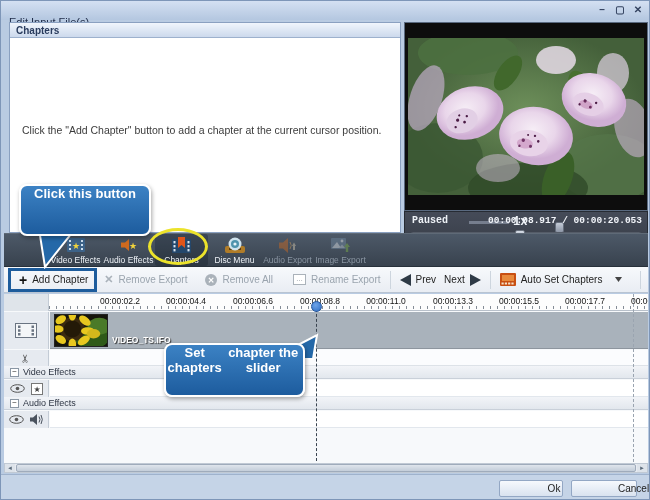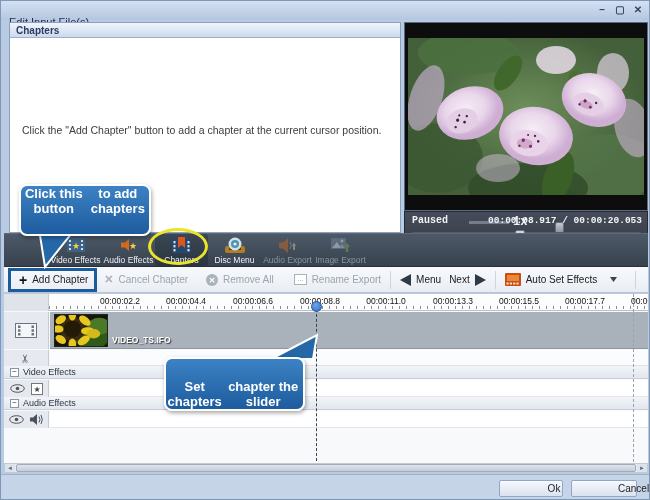--- a/index.html
+++ b/index.html
@@ -121,21 +121,21 @@
           line-height: 15px; cursor: pointer; padding-left: 46px; }
   .btn-ok { left: 498px; width: 64px; }
   .btn-cancel { left: 570px; width: 66px; }
 
   
   .callout { position: absolute; background: linear-gradient(#3c82c4, #1d5c9e); border: 2px solid #fff;
              border-radius: 8px; box-shadow: 1px 2px 4px rgba(0,0,0,.35); color: #fff; font-weight: bold;
              font-size: 13px; text-align: center; display: flex; 
              justify-content: center; z-index: 32; }
   .co1 { left: 18px; top: 183px; width: 132px; height: 52px; }
-  .co2 { left: 163px; top: 356px; width: 141px; height: 54px; align-items: flex-end; }
+  .co2 { left: 163px; top: 342px; width: 141px; height: 54px; }
   .co-tail { position: absolute; z-index: 31; }
   .hl-ellipse { position: absolute; left: 147px; top: 227px; width: 60px; height: 37px;
                 border: 3px solid #ece32b; border-radius: 50%; z-index: 30; }
   .hl-rect { position: absolute; left: 7px; top: 267px; width: 89px; height: 24px;
              border: 3px solid #1d5c9c; z-index: 30; }
 </style>
 </head>
 <body>
 
 <div id="app">
@@ -372,60 +372,60 @@
     </div>
   </div>
 
   <div class="chtoolbar">
     <span class="tbtn" style="margin-left:11px">
       <span style="font-size:14px;font-weight:bold;color:#111">+</span>
       <span>Add Chapter</span>
     </span>
     <span class="tbtn disabled" style="margin-left:8px">
       <span style="font-size:11px;color:#aab2ba;font-weight:bold">✕</span>
-      <span>Cancel Chapter</span>
+      <span>Remove Export</span>
     </span>
     <span class="tbtn disabled" style="margin-left:10px">
       <svg width="12" height="12">
           <circle cx="6" cy="6" r="6" fill="#aab2ba"></circle>
           <text x="6" y="9" font-size="8" fill="#fff" text-anchor="middle" font-weight="bold">✕</text>
         </svg>
       <span>Remove All</span>
     </span>
     <span class="tbtn disabled" style="margin-left:12px">
       <svg width="13" height="11">
           <rect x="0.5" y="0.5" width="12" height="10" fill="#fff" stroke="#aab2ba"></rect>
           <text x="6.5" y="7" font-size="7" fill="#848c96" text-anchor="middle">…</text>
         </svg>
       <span>Rename Export</span>
     </span>
     <span class="tsep"></span>
     <span class="tbtn">
       <svg width="11" height="12">
           <polygon points="11,0 0,6 11,12" fill="#2e3a46"></polygon>
         </svg>
-      <span>Menu</span>
+      <span>Prev</span>
     </span>
     <span class="tbtn">
       <span>Next</span>
       <svg width="11" height="12">
           <polygon points="0,0 11,6 0,12" fill="#2e3a46"></polygon>
         </svg>
     </span>
     <span class="tsep"></span>
     <span class="tbtn">
       <svg width="16" height="13">
           <rect width="16" height="13" rx="1" fill="#c84f12"></rect>
           <rect x="1.5" y="9.5" width="2.2" height="2" fill="#f4e0c8"></rect>
           <rect x="4.8" y="9.5" width="2.2" height="2" fill="#f4e0c8"></rect>
           <rect x="8.1" y="9.5" width="2.2" height="2" fill="#f4e0c8"></rect>
           <rect x="11.4" y="9.5" width="2.2" height="2" fill="#f4e0c8"></rect>
           <rect x="2" y="2" width="12" height="6" fill="#e88a3c"></rect>
         </svg>
-      <span>Auto Set Effects</span>
+      <span>Auto Set Chapters</span>
       <svg width="7" height="5" style="margin-left:8px">
           <polygon points="0,0 7,0 3.5,5" fill="#444"></polygon>
         </svg>
     </span>
     <span class="tsep" style="margin-left:14px"></span>
 
   </div>
 
   <div class="timeline">
     <div class="rowhead r-ruler-head"></div>
@@ -526,21 +526,20 @@
   <div class="footer">
     <div class="fbtn btn-ok">Ok</div>
     <div class="fbtn btn-cancel">Cancel</div>
   </div>
 
   <svg class="co-tail" style="left:30px;top:228px" width="56" height="40">
     <polygon points="8,0 44,0 14,38" fill="#2468a8" stroke="#fff" stroke-width="2"></polygon>
   </svg>
   <div class="callout co1">
     <span>Click this button</span>
-    <span>to add chapters</span>
   </div>
 
   <svg class="co-tail" style="left:268px;top:332px" width="50" height="28">
     <polygon points="2,26 44,26 48,2" fill="#2468a8" stroke="#fff" stroke-width="2"></polygon>
   </svg>
   <div class="callout co2">
     <span>Set chapters</span>
     <span>chapter the slider</span>
   </div>
 

